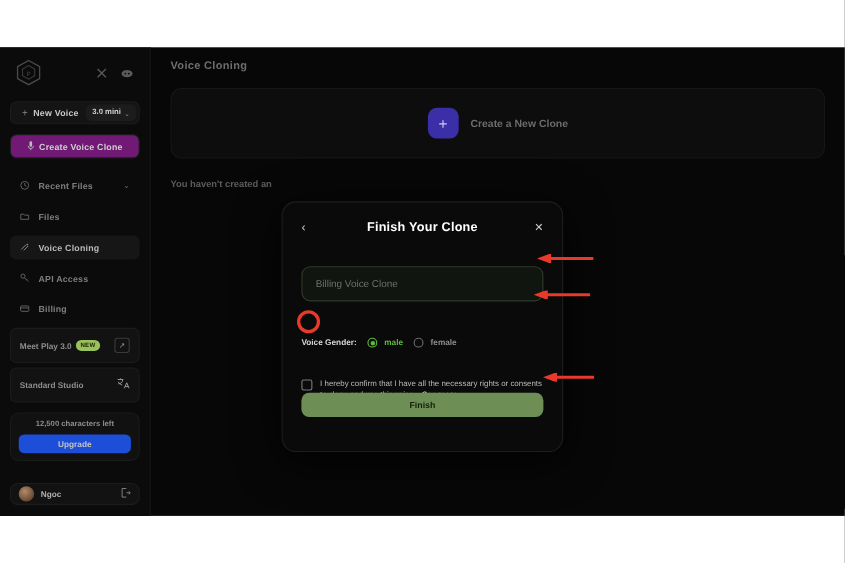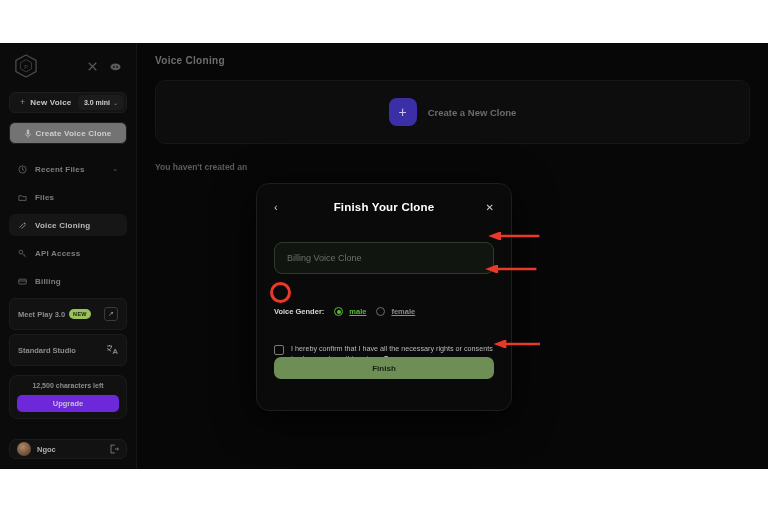--- a/index.html
+++ b/index.html
@@ -49,21 +49,21 @@
     position:absolute;right:2px;top:2px;bottom:2px;
     background:#1c1c1c;border-radius:5px;
     display:flex;align-items:center;gap:3px;
     padding:0 6px;
   }
   .model-chip .t{color:#d2d2d2;font-size:7px;font-weight:bold;}
   .model-chip .cv{color:#8a8a8a;font-size:6px;}
 
   .clone-btn{
     height:22px;margin-top:9px;
-    background:#737373;border:1px solid #1e1e1e;border-radius:6px;
+    background:#701a75;border:1px solid #1e1e1e;border-radius:6px;
     display:flex;align-items:center;justify-content:center;gap:5px;
     box-sizing:border-box;
   }
   .clone-btn .lbl{color:#cfcfcf;font-size:8px;font-weight:bold;letter-spacing:.2px;}
 
   .nav{margin-top:14px;}
   .nav-item{
     height:22px;border-radius:6px;
     display:flex;align-items:center;gap:8px;
     padding:0 9px;box-sizing:border-box;margin-bottom:6px;
@@ -94,21 +94,21 @@
     display:flex;align-items:center;justify-content:center;
     color:#9a9a9a;font-size:7px;
   }
 
   .quota{
     margin-top:9px;background:#111111;border:1px solid #1b1b1b;
     border-radius:8px;padding:6px 7px;box-sizing:border-box;
   }
   .quota .txt{color:#8c8c8c;font-size:7px;text-align:center;font-weight:bold;}
   .upgrade{
-    margin-top:6px;height:17px;background:#6d28d9;border-radius:5px;
+    margin-top:6px;height:17px;background:#1d4ed8;border-radius:5px;
     display:flex;align-items:center;justify-content:center;
   }
   .upgrade .lbl{color:#c4c4c4;font-size:7.5px;font-weight:bold;}
 
   .user-row{
     position:absolute;left:9px;right:9px;bottom:10px;
     height:20px;background:#121212;border:1px solid #1c1c1c;
     border-radius:7px;display:flex;align-items:center;
     padding:0 7px;box-sizing:border-box;justify-content:space-between;
   }
@@ -166,21 +166,21 @@
   }
   .g-label{color:#d8d8d8;font-size:7.5px;font-weight:bold;}
   .radio-grp{display:flex;align-items:center;gap:6px;}
   .radio{
     width:9px;height:9px;border-radius:50%;
     border:1.3px solid #6b6b6b;box-sizing:border-box;
     display:flex;align-items:center;justify-content:center;
   }
   .radio.on{border-color:#5dbb3a;}
   .radio.on:after{content:"";width:4px;height:4px;border-radius:50%;background:#5dbb3a;}
-  .r-lbl{color:#8c8c8c;font-size:7.5px;font-weight:bold;text-decoration:underline;}
+  .r-lbl{color:#8c8c8c;font-size:7.5px;font-weight:bold;}
   .r-lbl.on{color:#5dbb3a;}
 
   .consent{
     margin-top:28px;display:flex;align-items:flex-start;gap:7px;
   }
   .cbox{
     width:10px;height:10px;border:1.3px solid #7a7a7a;border-radius:2px;
     box-sizing:border-box;flex:0 0 auto;margin-top:1px;
   }
   .consent-txt{color:#b9b9b9;font-size:7.2px;line-height:1.45;}

